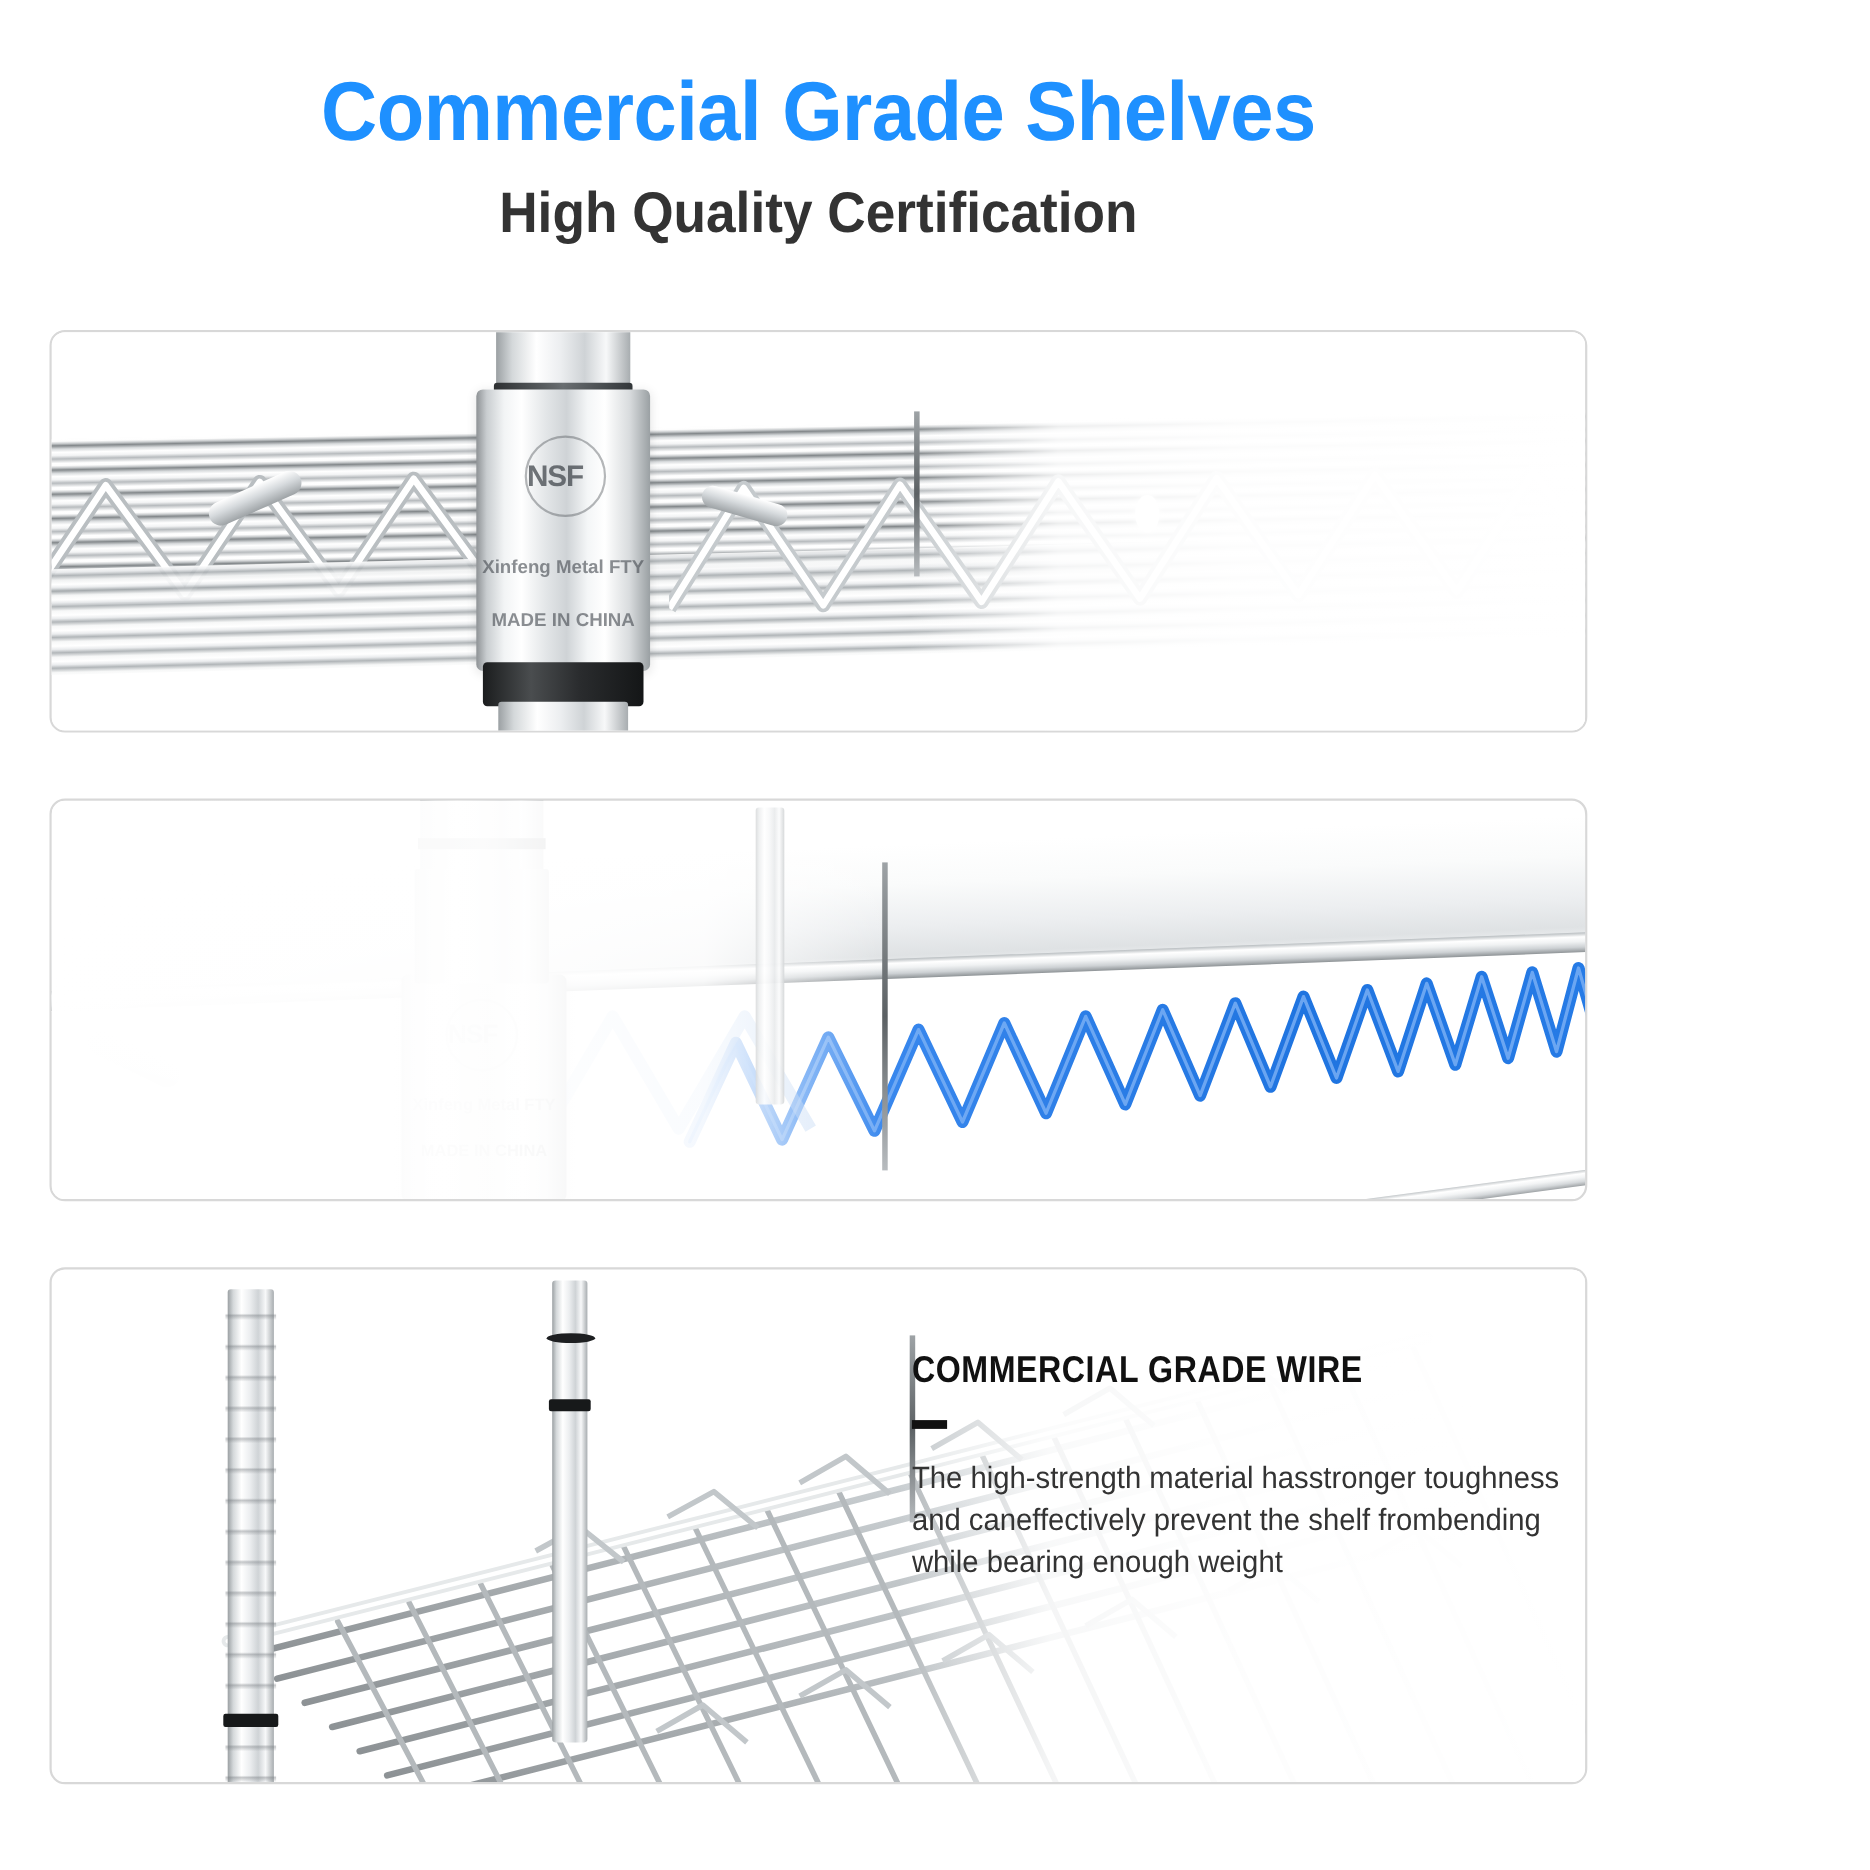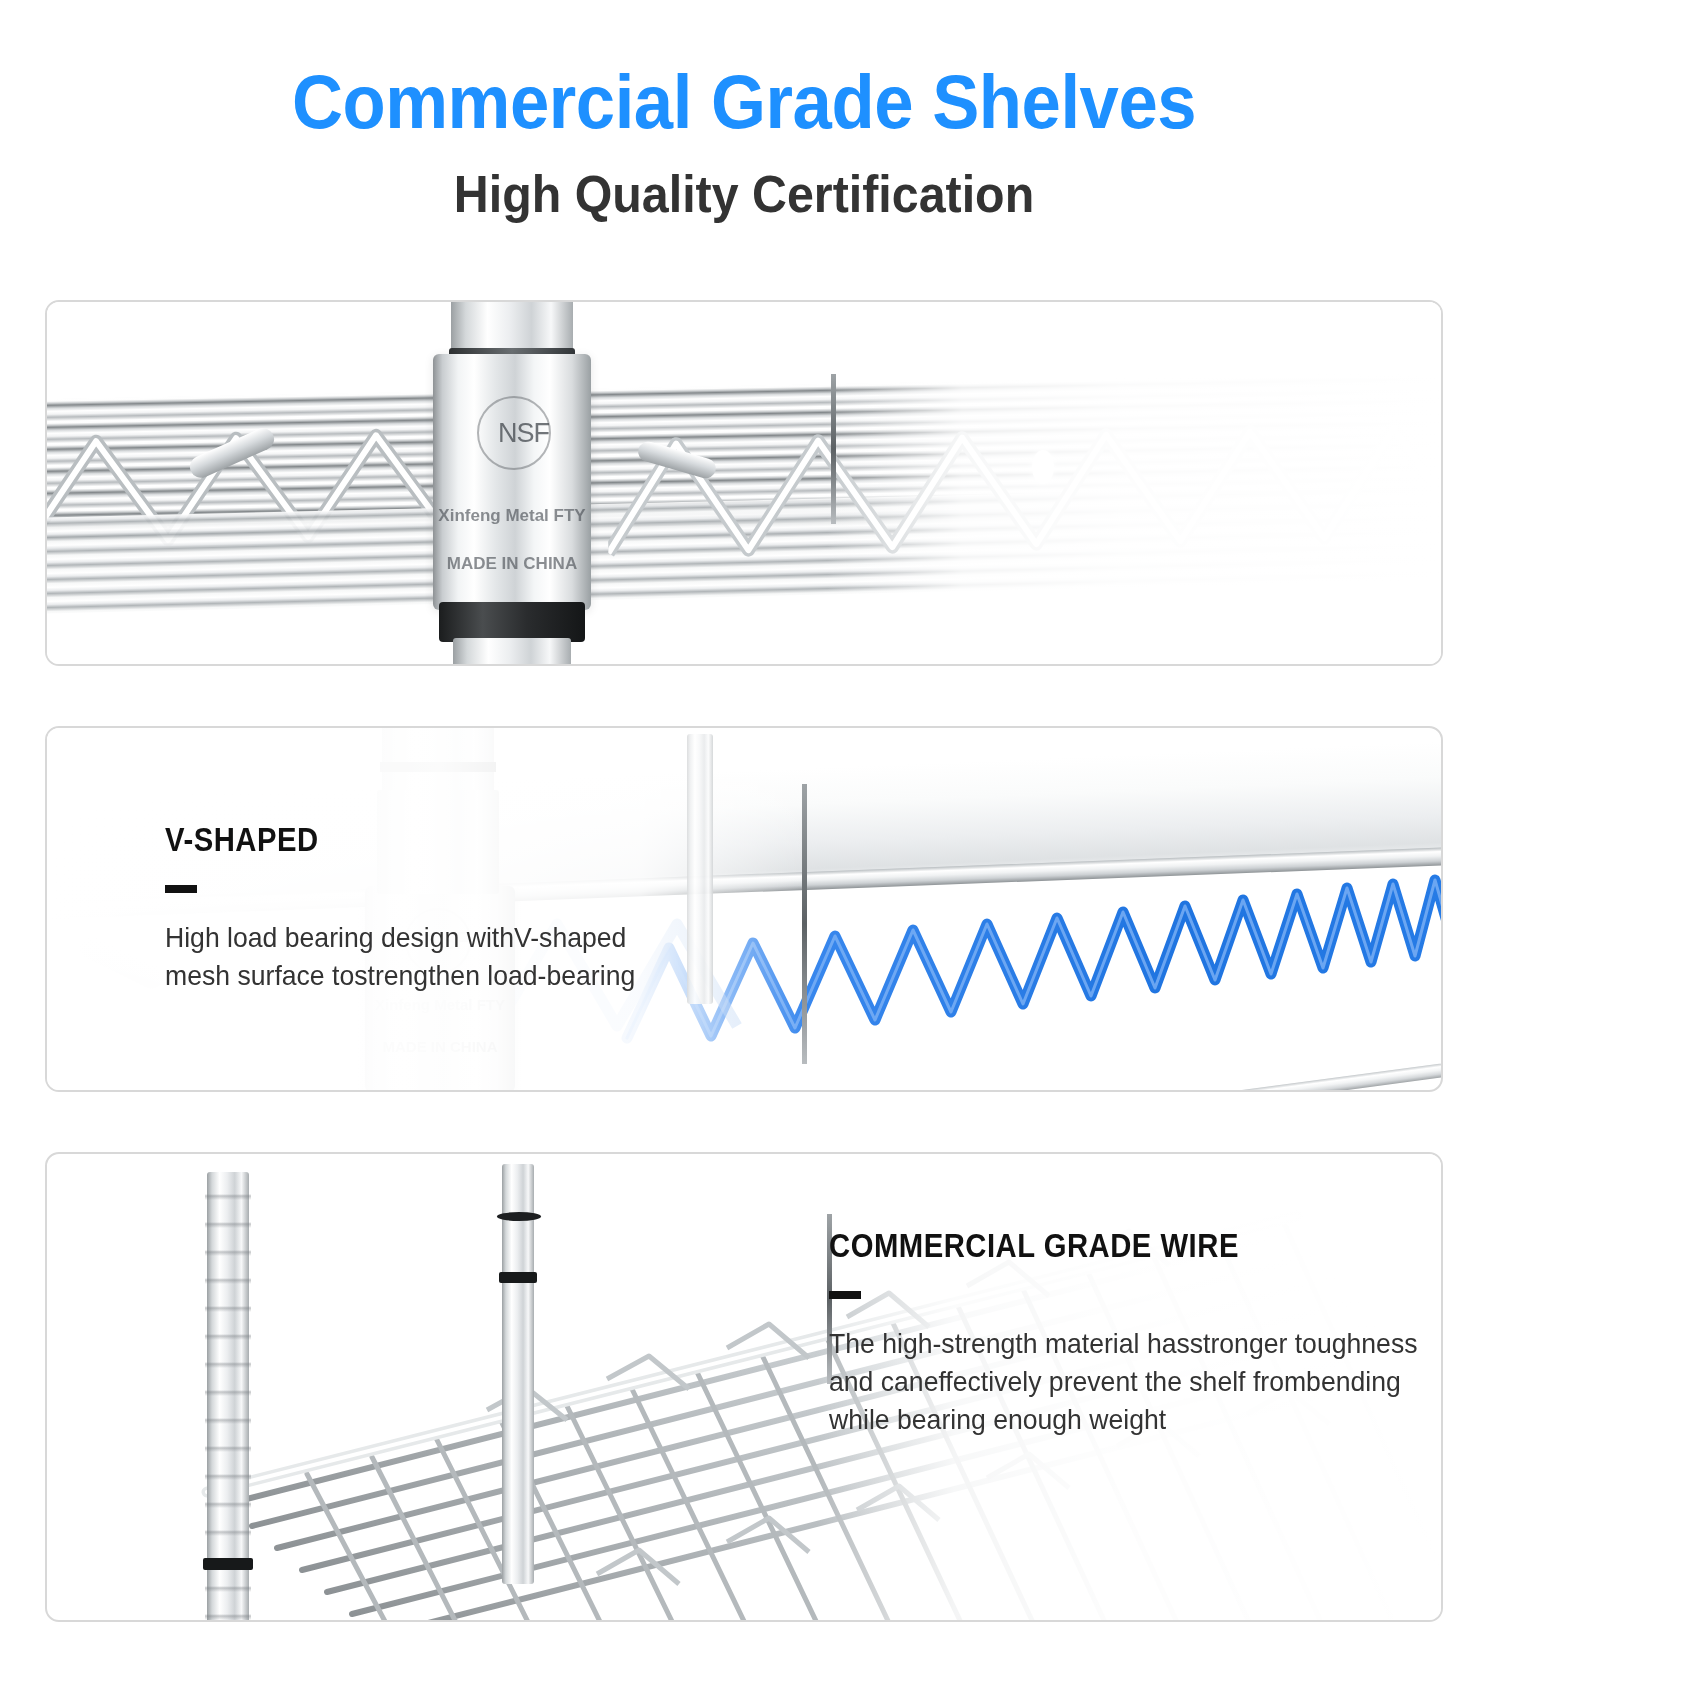--- a/index.html
+++ b/index.html
@@ -130,22 +130,22 @@
     position: absolute;
     background: linear-gradient(to right,
       #9ba0a3 0%, #d4d8da 12%, #ffffff 30%, #eceef0 48%,
       #cfd3d6 66%, #f7f8f9 82%, #a8adb0 100%);
     border-radius: 3px;
   }
   .nsf-badge {
     position: absolute;
     border-radius: 50%;
     border: 2px solid rgba(90,95,100,0.45);
-    display:flex; align-items:center; justify-content:flex-end;
-    font-weight: 400;
+    display:flex; align-items:center; justify-content:flex-start;
+    font-weight: 700;
     color: rgba(60,65,70,0.72);
     letter-spacing: -1px;
   }
   .engrave {
     position: absolute;
     color: rgba(70,75,80,0.62);
     font-weight: 700;
     text-align: center;
     white-space: nowrap;
   }
@@ -296,26 +296,20 @@
         </div>
         <div class="post" style="left:330px; top:62px; width:122px; height:104px;"></div>
 
         <div style="position:absolute;left:30px;top:222px;width:90px;height:24px;border-radius:12px;transform:rotate(26deg);
              background:linear-gradient(to bottom,#ffffff,#d2d6d9 45%,#9aa0a3);"></div>
       </div>
 
       <div class="fade-plate fade-right" style="left:0; top:0; width:760px; bottom:0;"></div>
       <div class="vbar" style="left:755px; top:56px; height:280px;"></div>
 
-      <div class="text-block" style="left:118px; top:92px; width:620px;">
-        <div class="kicker">V-SHAPED</div>
-        <div class="rule"></div>
-        <div class="body-text">High load bearing design withV-shaped
-mesh surface tostrengthen load-bearing</div>
-      </div>
 
     </div>
   </div>
 
   <div class="panel" id="panel-3">
     <div class="panel-inner">
 
       <div class="photo">
 
         <div class="mesh" style="left:120px; top:20px; width:1320px; height:470px;">

